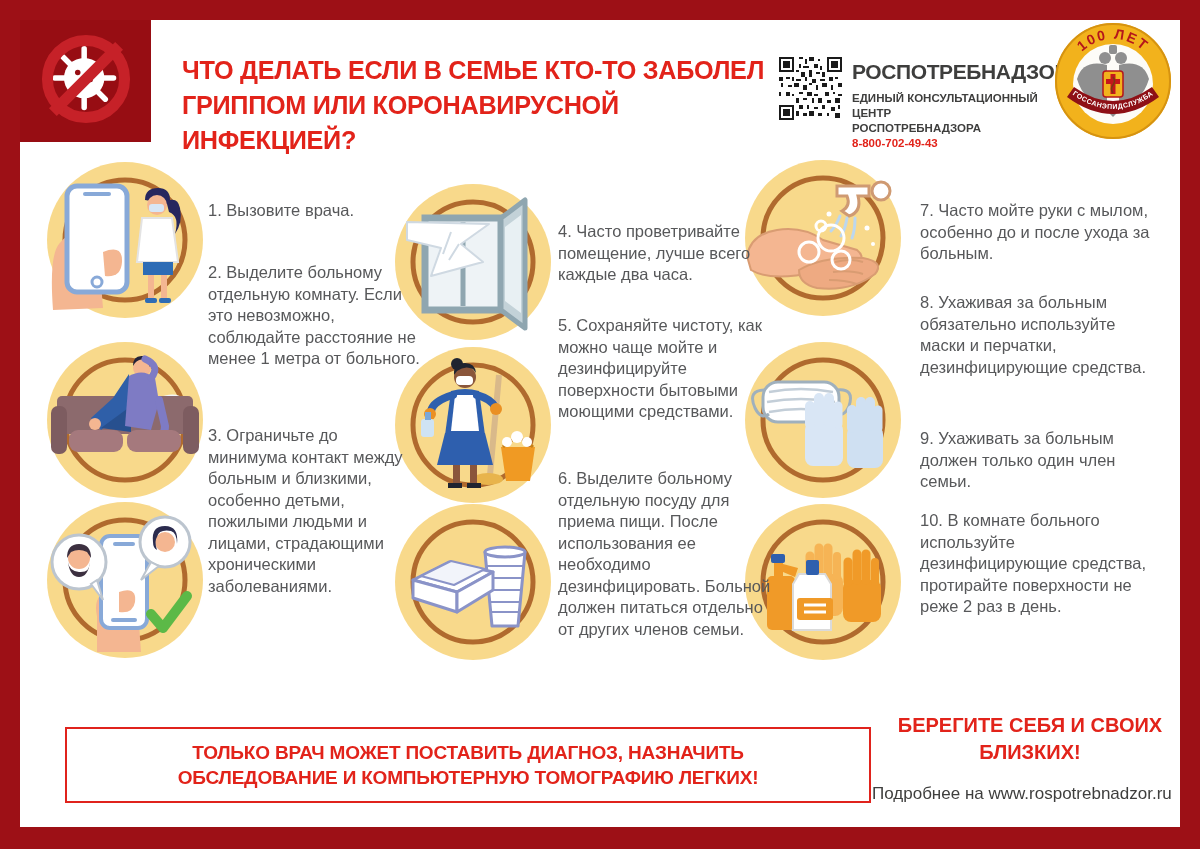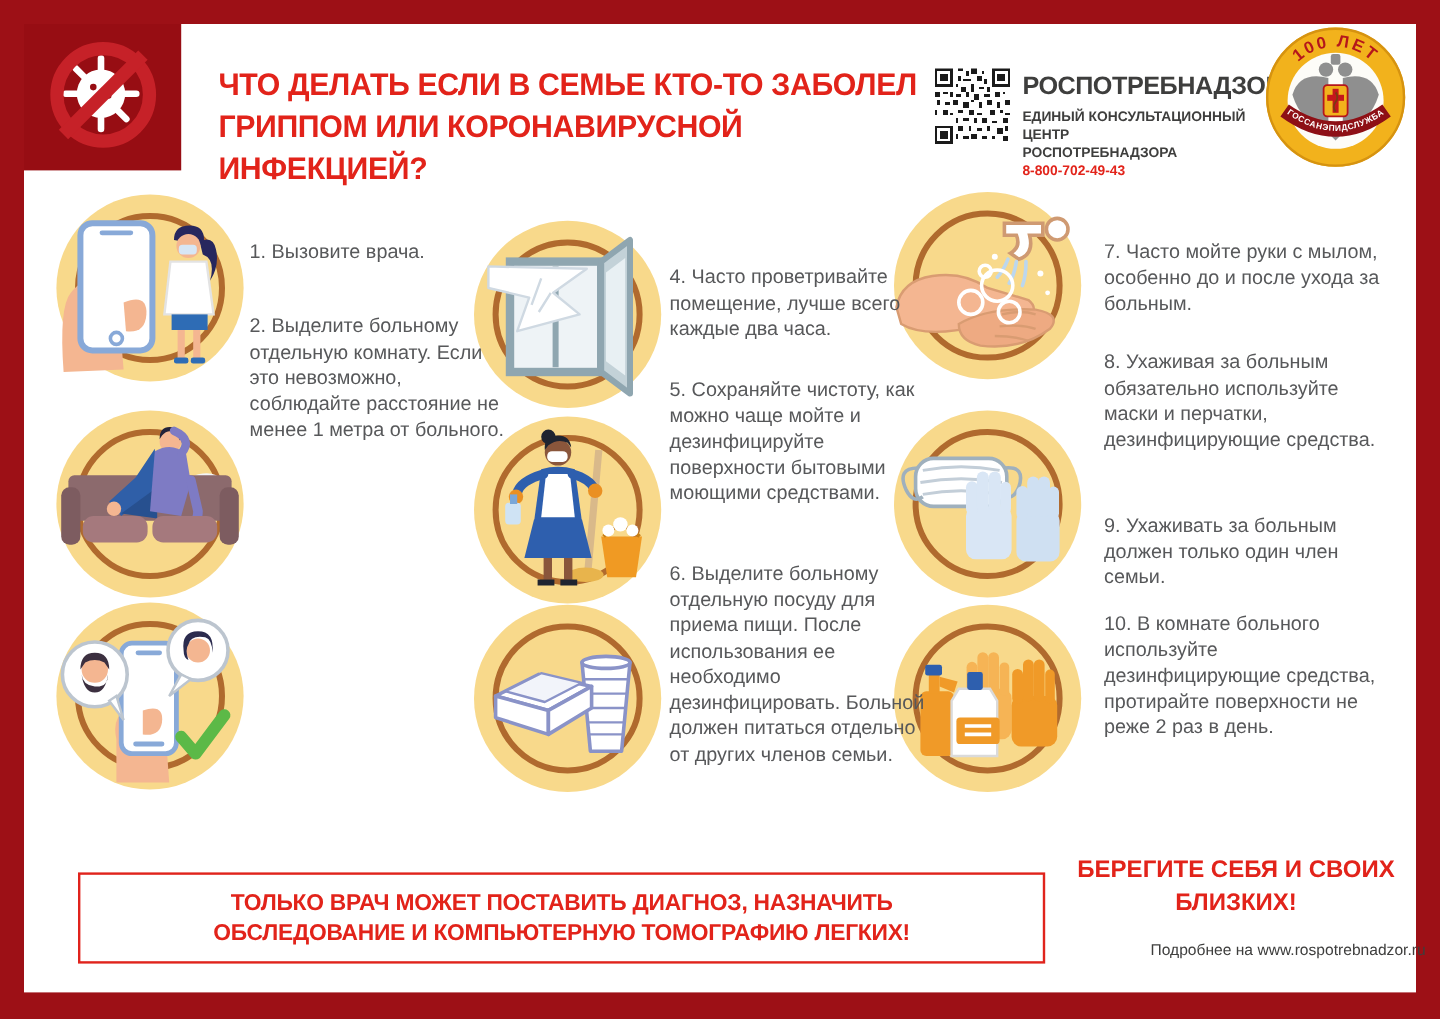--- a/index.html
+++ b/index.html
@@ -21,21 +21,21 @@
   .step-icon svg{display:block;width:100%;height:100%;}
   .step-text{font-size:16.5px;color:#57585a;line-height:21.5px;}
   .banner-red{left:45px;top:648px;width:806px;height:59px;background:#e0231c;color:#ffffff;
     font-weight:bold;font-size:19px;display:flex;align-items:center;justify-content:center;letter-spacing:-0.2px;}
   .banner-white{left:45px;top:707px;width:802px;height:72px;border:2px solid #e0231c;background:#fff;
     color:#e2231a;font-weight:bold;font-size:19px;display:flex;align-items:center;justify-content:center;
     text-align:center;line-height:25px;letter-spacing:-0.2px;}
   .banner-white span{display:block;max-width:700px;}
   .slogan{left:860px;top:692px;width:300px;text-align:center;color:#e2231a;
     font-weight:bold;font-size:20px;line-height:27px;}
-  .more{left:852px;top:764px;width:316px;text-align:right;color:#3e3e3d;font-size:13px;}
+  .more{left:852px;top:764px;width:316px;text-align:left;color:#3e3e3d;font-size:17px;}
 </style>
 </head>
 <body>
 
 <div class="poster">
   <div class="inner">
 
     <div class="abs novirus">
       <span>
         <svg width="120" height="112" viewBox="0 0 130 122">
@@ -321,20 +321,21 @@
         <path d="M40 62 l15 4 -3 9 -12 -5 Z" fill="#f09a28"></path>
         <path d="M56 72 h26 l6 10 v46 h-38 v-46 Z" fill="#ffffff" stroke="#dadada" stroke-width="2"></path>
         <rect x="63" y="58" width="13" height="15" rx="2" fill="#2e5fae"></rect>
         <rect x="54" y="96" width="36" height="22" rx="3" fill="#f09a28"></rect>
         <path d="M61 103 h22 M61 110 h22" stroke="#ffffff" stroke-width="3"></path>
       </svg>
     </div>
 
     <div class="abs step-text" style="left:188px;top:180px;width:212px;">1. Вызовите врача.</div>
     <div class="abs step-text" style="left:188px;top:242px;width:212px;">2. Выделите больному отдельную комнату. Если это невозможно, соблюдайте расстояние не менее 1 метра от больного.</div>
+    <div class="abs step-text" style="left:188px;top:405px;width:212px;">3. Ограничьте до минимума контакт между больным и близкими, особенно детьми, пожилыми людьми и лицами, страдающими хроническими заболеваниями.</div>
     <div class="abs step-text" style="left:538px;top:180px;width:218px;margin-top:21px;">4. Часто проветривайте помещение, лучше всего каждые два часа.</div>
     <div class="abs step-text" style="left:538px;top:295px;width:218px;">5. Сохраняйте чистоту, как можно чаще мойте и дезинфицируйте поверхности бытовыми моющими средствами.</div>
     <div class="abs step-text" style="left:538px;top:448px;width:218px;">6. Выделите больному отдельную посуду для приема пищи. После использования ее необходимо дезинфицировать. Больной должен питаться отдельно от других членов семьи.</div>
     <div class="abs step-text" style="left:900px;top:180px;width:248px;">7. Часто мойте руки с мылом, особенно до и после ухода за больным.</div>
     <div class="abs step-text" style="left:900px;top:272px;width:240px;">8. Ухаживая за больным обязательно используйте маски и перчатки, дезинфицирующие средства.</div>
     <div class="abs step-text" style="left:900px;top:408px;width:240px;">9. Ухаживать за больным должен только один член семьи.</div>
     <div class="abs step-text" style="left:900px;top:490px;width:240px;">10. В комнате больного используйте дезинфицирующие средства, протирайте поверхности не реже 2 раз в день.</div>
 
     <div class="abs banner-white">
       <span>ТОЛЬКО ВРАЧ МОЖЕТ ПОСТАВИТЬ ДИАГНОЗ, НАЗНАЧИТЬ ОБСЛЕДОВАНИЕ И КОМПЬЮТЕРНУЮ ТОМОГРАФИЮ ЛЕГКИХ!</span>

